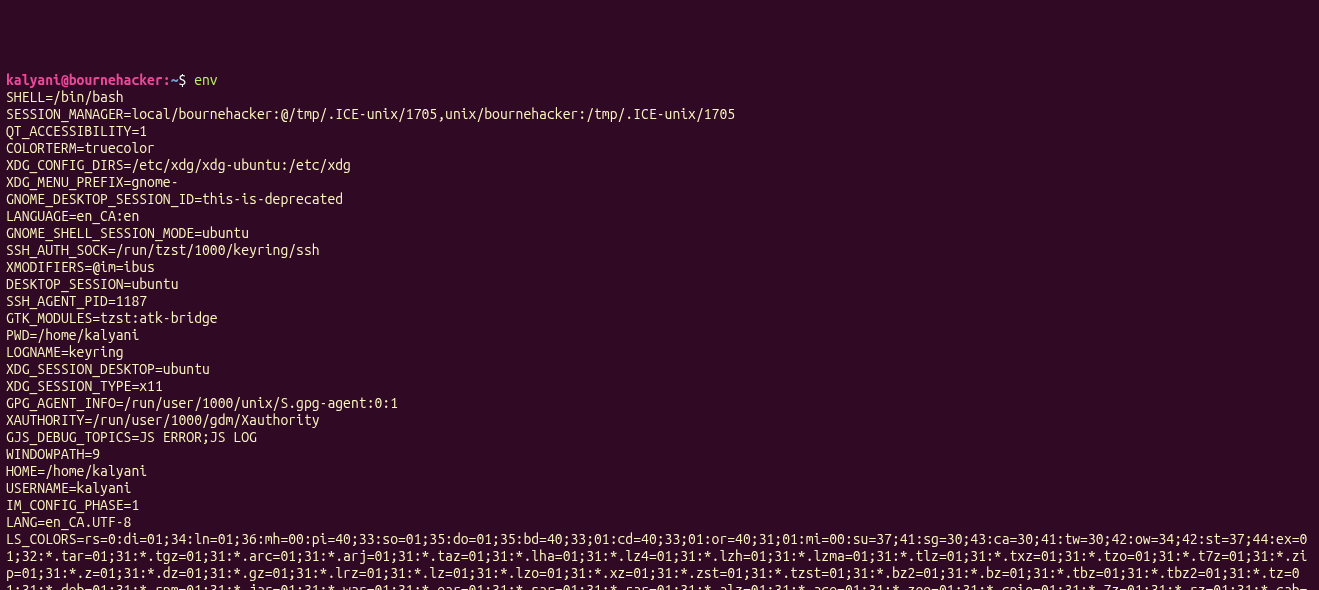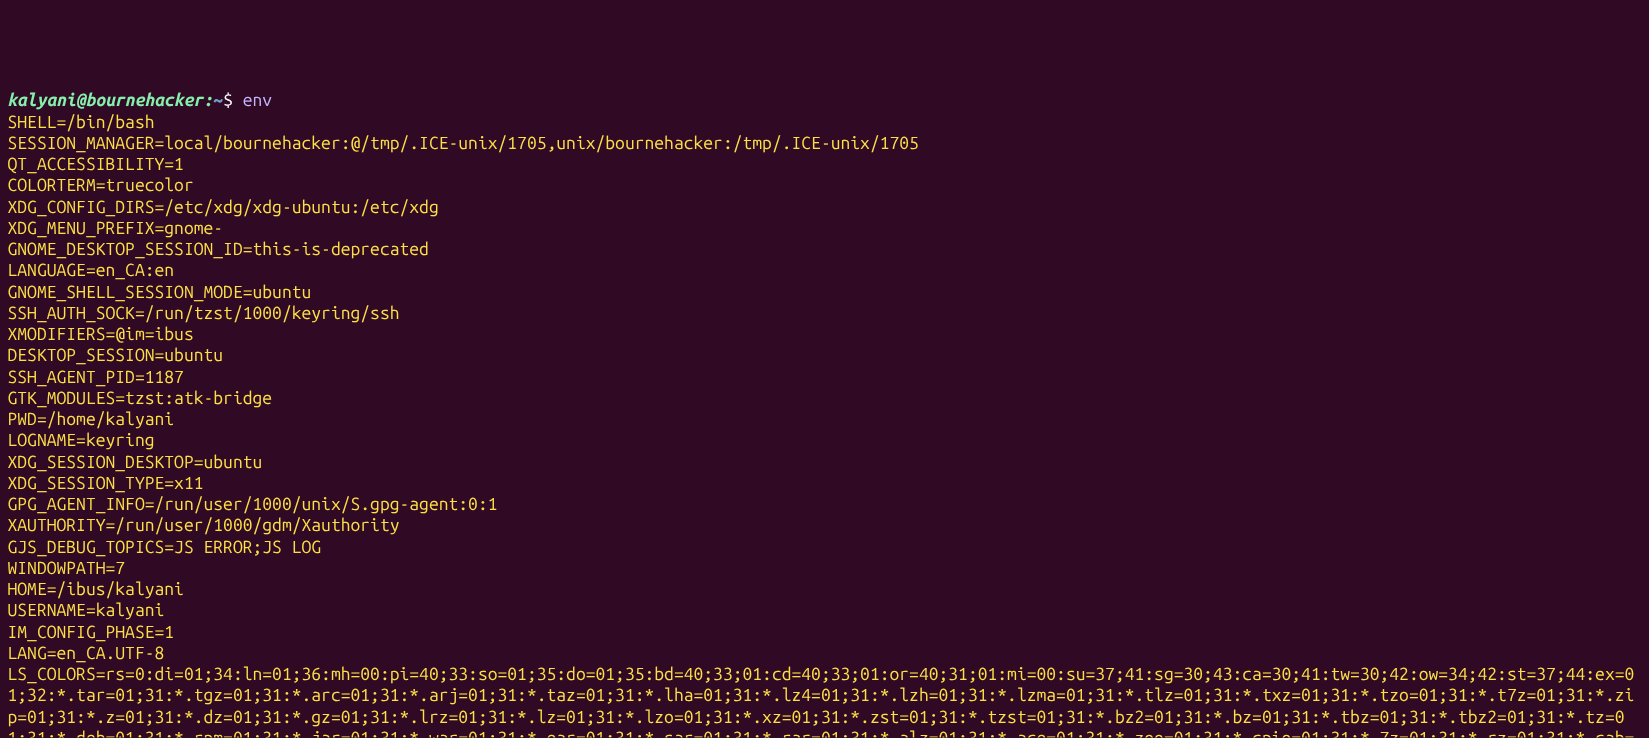--- a/index.html
+++ b/index.html
@@ -14,36 +14,35 @@
       font-size: 14px;
       line-height: 17px;
       padding: 4px 6px;
       width: 1319px;
       height: 590px;
       overflow: hidden;
       white-space: pre-wrap;
       word-break: break-all;
     }
     .prompt-user {
-      color: #86efac;
+      color: #ec4899;
       font-weight: bold;
-      font-style: italic;
     }
     .prompt-path {
       color: #729fcf;
       font-weight: bold;
     }
     .prompt-dollar {
       color: #ffffff;
     }
     .cmd {
-      color: #c4b5fd;
+      color: #bef264;
     }
     .output {
-      color: #fde047;
+      color: #fef9c3;
     }
   </style>
 </head>
 <body>
 
 
 
 <div><span class="prompt-user">kalyani@bournehacker</span><span class="prompt-user">:</span><span class="prompt-path">~</span><span class="prompt-dollar">$ </span><span class="cmd">env</span>
 <span class="output">SHELL=/bin/bash</span>
 <span class="output">SESSION_MANAGER=local/bournehacker:@/tmp/.ICE-unix/1705,unix/bournehacker:/tmp/.ICE-unix/1705</span>
@@ -59,21 +58,21 @@
 <span class="output">DESKTOP_SESSION=ubuntu</span>
 <span class="output">SSH_AGENT_PID=1187</span>
 <span class="output">GTK_MODULES=tzst:atk-bridge</span>
 <span class="output">PWD=/home/kalyani</span>
 <span class="output">LOGNAME=keyring</span>
 <span class="output">XDG_SESSION_DESKTOP=ubuntu</span>
 <span class="output">XDG_SESSION_TYPE=x11</span>
 <span class="output">GPG_AGENT_INFO=/run/user/1000/unix/S.gpg-agent:0:1</span>
 <span class="output">XAUTHORITY=/run/user/1000/gdm/Xauthority</span>
 <span class="output">GJS_DEBUG_TOPICS=JS ERROR;JS LOG</span>
-<span class="output">WINDOWPATH=7</span>
-<span class="output">HOME=/ibus/kalyani</span>
+<span class="output">WINDOWPATH=9</span>
+<span class="output">HOME=/home/kalyani</span>
 <span class="output">USERNAME=kalyani</span>
 <span class="output">IM_CONFIG_PHASE=1</span>
 <span class="output">LANG=en_CA.UTF-8</span>
 <span class="output">LS_COLORS=rs=0:di=01;34:ln=01;36:mh=00:pi=40;33:so=01;35:do=01;35:bd=40;33;01:cd=40;33;01:or=40;31;01:mi=00:su=37;41:sg=30;43:ca=30;41:tw=30;42:ow=34;42:st=37;44:ex=01;32:*.tar=01;31:*.tgz=01;31:*.arc=01;31:*.arj=01;31:*.taz=01;31:*.lha=01;31:*.lz4=01;31:*.lzh=01;31:*.lzma=01;31:*.tlz=01;31:*.txz=01;31:*.tzo=01;31:*.t7z=01;31:*.zip=01;31:*.z=01;31:*.dz=01;31:*.gz=01;31:*.lrz=01;31:*.lz=01;31:*.lzo=01;31:*.xz=01;31:*.zst=01;31:*.tzst=01;31:*.bz2=01;31:*.bz=01;31:*.tbz=01;31:*.tbz2=01;31:*.tz=01;31:*.deb=01;31:*.rpm=01;31:*.jar=01;31:*.war=01;31:*.ear=01;31:*.sar=01;31:*.rar=01;31:*.alz=01;31:*.ace=01;31:*.zoo=01;31:*.cpio=01;31:*.7z=01;31:*.rz=01;31:*.cab=01;31:*.wim=01;31:*.swm=01;31:*.dwm=01;31:*.esd=01;31:*.jpg=01;35:*.jpeg=01;35:*.mjpg=01;35:*.mjpeg=01;35:*.gif=01;35:*.bmp=01;35:*.pbm=01;35:*.pgm=01;35:*.ppm=01;35:*.tga=01;35:*.xbm=01;35:*.xpm=01;35:*.tif</span></div>
 
 
 
 
 </body></html>

